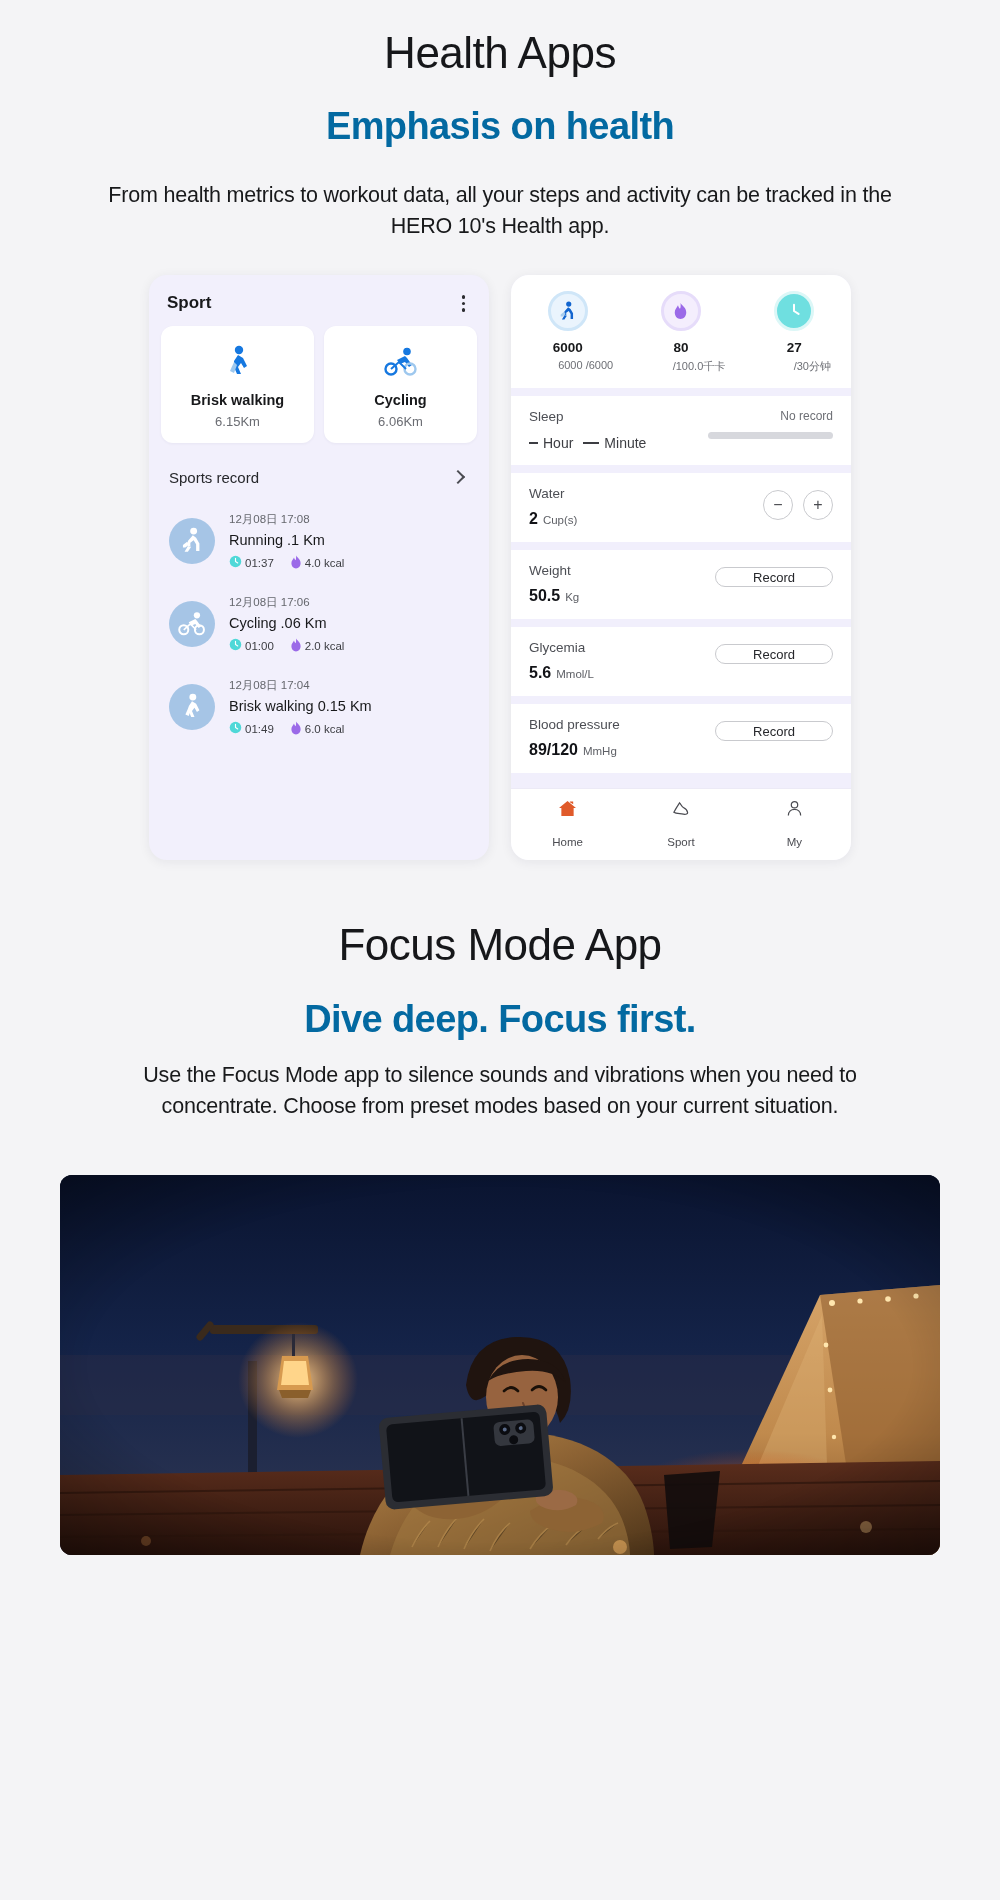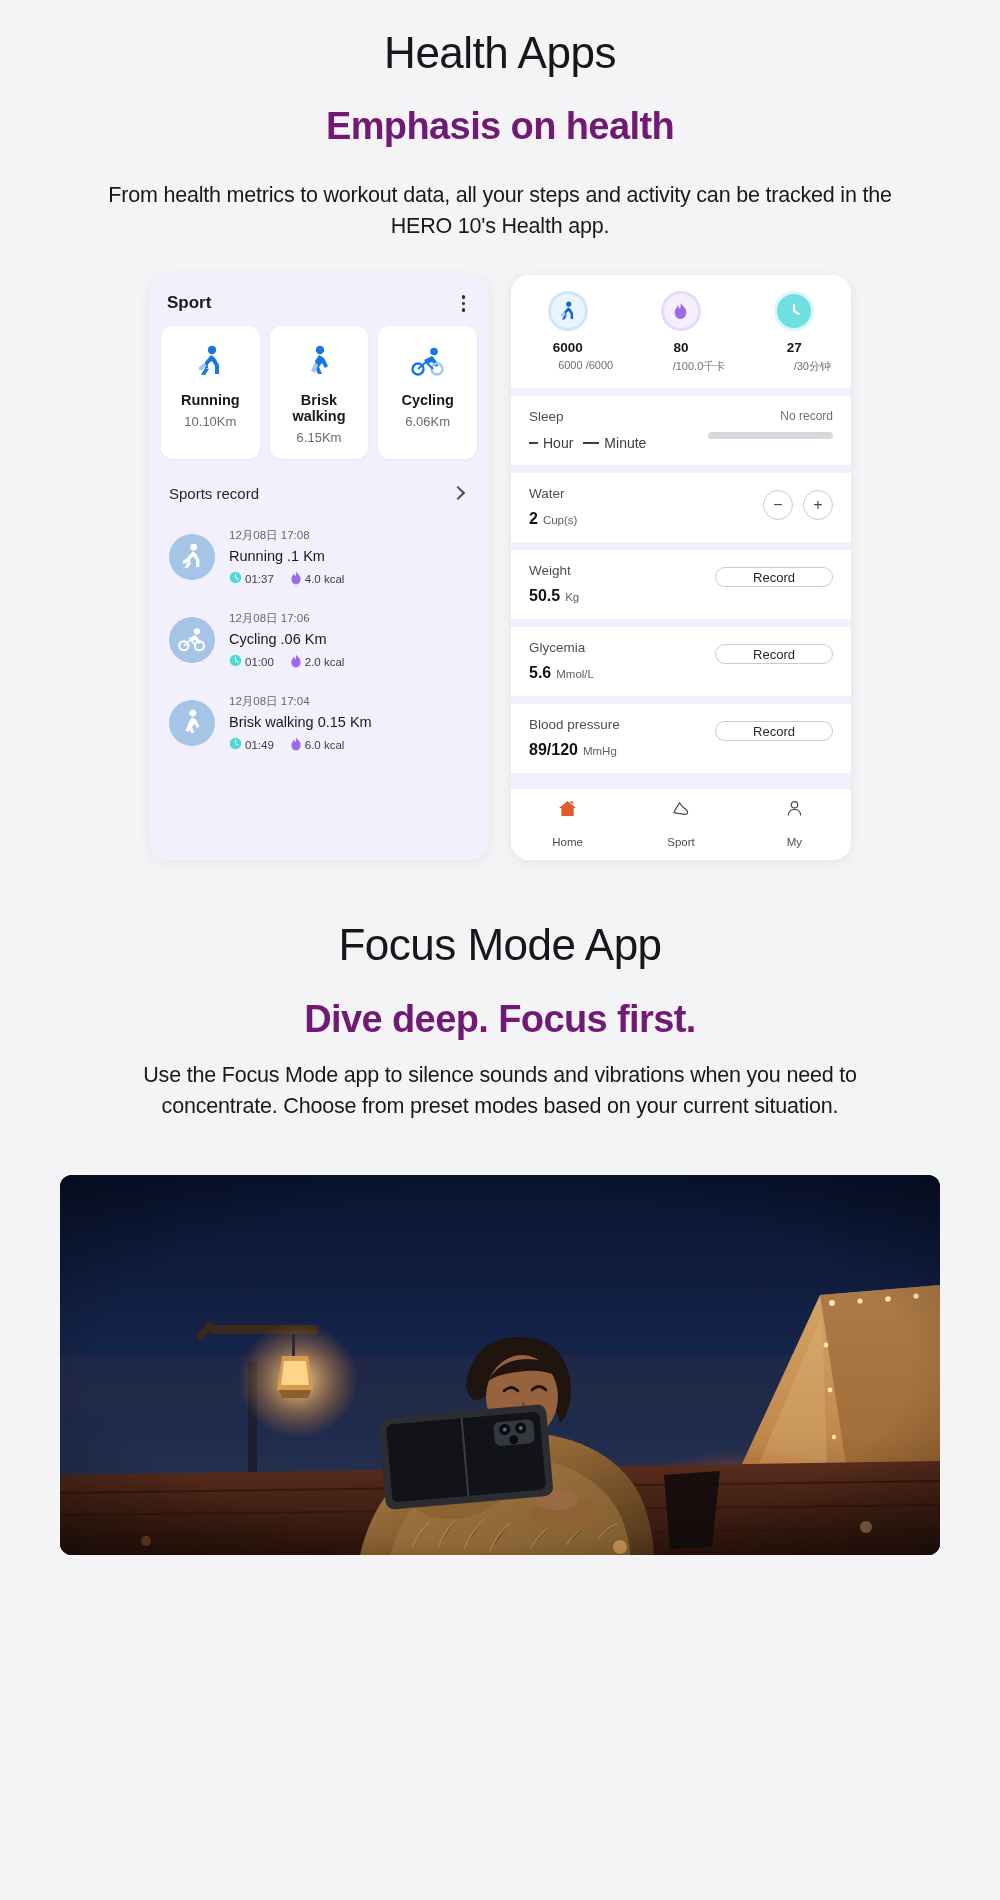--- a/index.html
+++ b/index.html
@@ -16,21 +16,21 @@
     text-align: center;
     font-size: 44px;
     font-weight: 400;
     color: #16171a;
     letter-spacing: -0.5px;
   }
   .sec-sub {
     text-align: center;
     font-size: 38px;
     font-weight: 700;
-    color: #701a75;
+    color: #0369a1;
     letter-spacing: -0.6px;
   }
   .sec-body {
     text-align: center;
     font-size: 21.5px;
     line-height: 1.42;
     color: #18191b;
     width: 800px;
     margin: 0 auto;
     letter-spacing: -0.2px;
@@ -199,32 +199,20 @@
         <div class="sport-title">Sport</div>
         <div class="kebab">
             <i></i>
             <i></i>
             <i></i>
           </div>
       </div>
 
       <div class="sport-cards">
 
-        <div class="sport-card">
-          <div class="ico">
-            <svg width="30" height="34" viewBox="0 0 30 34">
-              <circle cx="17" cy="5" r="4.2" fill="#1678e0"></circle>
-              <path d="M16 10 L10 17 L10 23 L13 23 L13 19 L17 16 L20 21 L20 29 L24 29 L24 20 L20 13 Z" fill="#1678e0"></path>
-              <path d="M9 18 L4 22 L4 25 L7 25 L12 21 Z" fill="#9ec8ee"></path>
-              <path d="M10 23 L6 30 L10 30 L14 24 Z" fill="#1678e0"></path>
-            </svg>
-          </div>
-          <div class="nm">Running</div>
-          <div class="ds">10.10Km</div>
-        </div>
 
         <div class="sport-card">
           <div class="ico">
             <svg width="28" height="34" viewBox="0 0 28 34">
               <circle cx="15" cy="5" r="4.2" fill="#1678e0"></circle>
               <path d="M14 10 L10 16 L10 22 L13 29 L17 29 L14 22 L17 18 L20 23 L23 21 L19 13 Z" fill="#1678e0"></path>
               <path d="M10 17 L6 26 L10 28 L13 20 Z" fill="#9ec8ee"></path>
             </svg>
           </div>
           <div class="nm">Brisk walking</div>

